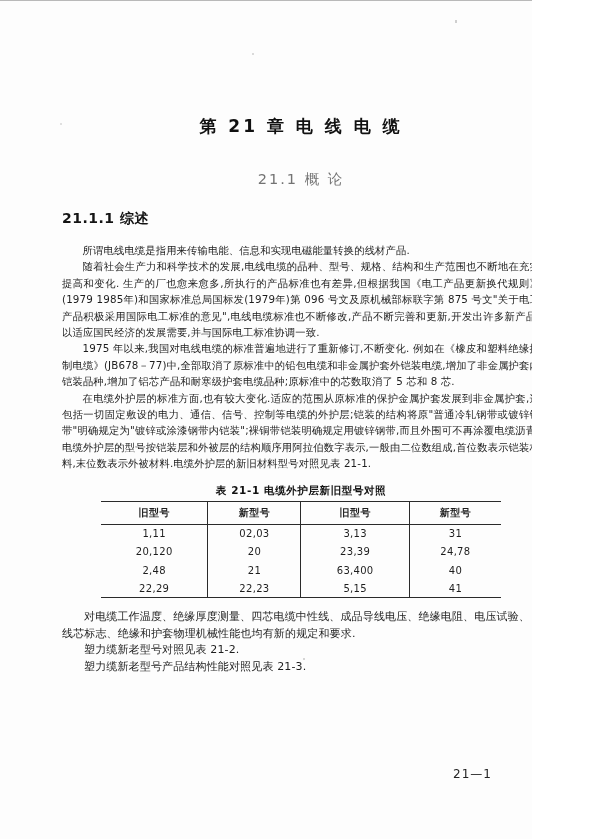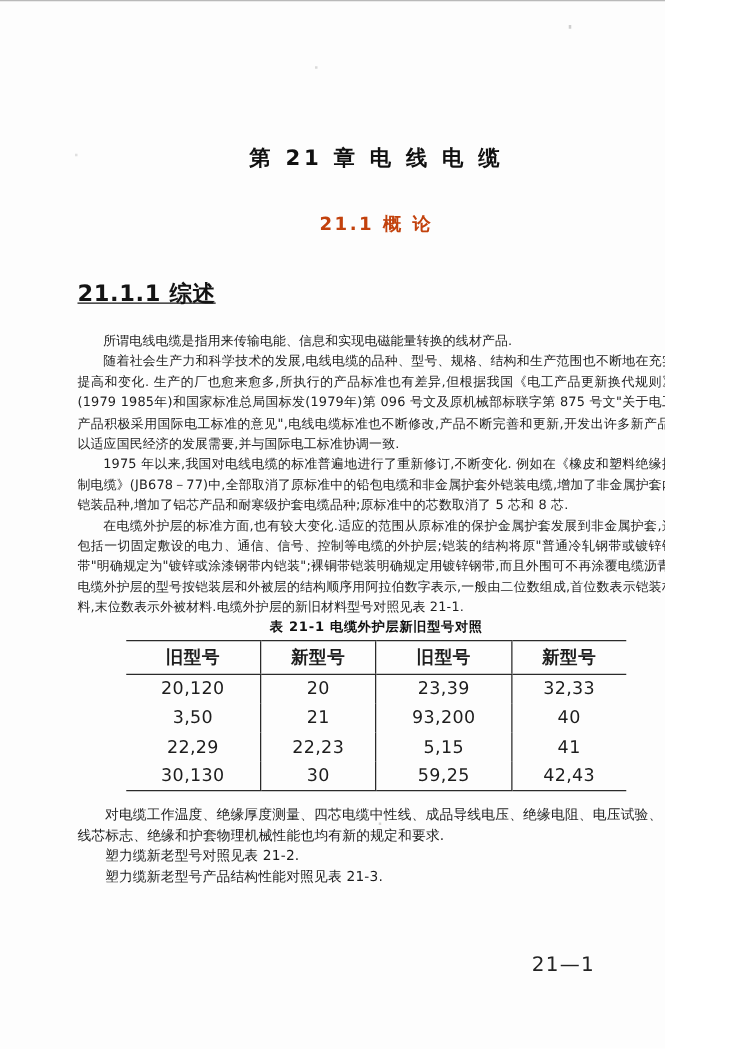--- a/index.html
+++ b/index.html
@@ -81,65 +81,65 @@
     text-align: center;
     font-size: 17px;
     font-weight: bold;
     letter-spacing: 3px;
     margin-top: 115px;
     color: #111;
   }
   .section-title {
     text-align: center;
     font-size: 14.5px;
-    font-weight: bold;
+    font-weight: normal;
     letter-spacing: 2px;
     margin-top: 32px;
-    color: #c2410c;
+    color: #737373;
   }
   .subsection-title {
-    font-size: 18px;
-    font-weight: bold;
-    margin-top: 34px;
+    font-size: 14px;
+    font-weight: bold;
+    margin-top: 21px;
     letter-spacing: 0.5px;
     color: #141414;
-    text-decoration: underline;
   }
   p.body-text {
     font-size: 10.3px;
     line-height: 16.4px;
     text-indent: 2em;
     margin: 0;
     text-align: justify;
     letter-spacing: 0.15px;
     color: #1d1d1d;
   }
   .para-block {
     margin-top: 5px;
   }
   .para-block p.body-text + p.body-text {
     margin-top: 0;
   }
 
   
   .table-wrap {
+    margin-top: 12px;
   }
   .table-caption {
     text-align: center;
     font-size: 10.5px;
     font-weight: bold;
     letter-spacing: 0.6px;
     margin-bottom: 3px;
     color: #111;
   }
   table.cable-table {
     border-collapse: collapse;
     width: 400px;
     margin: 0 auto;
-    font-size: 14px;
+    font-size: 10px;
     color: #1d1d1d;
   }
   table.cable-table thead th {
     font-weight: bold;
     padding: 4px 0 4px 0;
     text-align: center;
     border-top: 1.4px solid #2a2a2a;
     border-bottom: 0.9px solid #2a2a2a;
     letter-spacing: 0.5px;
   }
@@ -163,23 +163,23 @@
     font-size: 11px;
     line-height: 16.4px;
     text-indent: 2em;
     margin: 0;
     letter-spacing: 0.15px;
     color: #1d1d1d;
   }
 
   .page-number {
     position: absolute;
-    right: 56px;
+    right: 40px;
     bottom: 58px;
-    font-size: 16px;
+    font-size: 12px;
     letter-spacing: 1px;
     color: #232323;
   }
 </style>
 </head>
 <body>
 
 <div class="page">
 
   <div class="scan-top-edge"></div>
@@ -213,42 +213,42 @@
         <thead>
           <tr>
             <th>旧型号</th>
             <th class="vline">新型号</th>
             <th class="vline">旧型号</th>
             <th class="vline">新型号</th>
           </tr>
         </thead>
         <tbody>
           <tr>
+            <td>1,11</td>
+            <td class="vline">02,03</td>
+            <td class="vline">3,13</td>
+            <td class="vline">31</td>
+          </tr>
+          <tr>
             <td>20,120</td>
             <td class="vline">20</td>
             <td class="vline">23,39</td>
-            <td class="vline">32,33</td>
-          </tr>
-          <tr>
-            <td>3,50</td>
+            <td class="vline">24,78</td>
+          </tr>
+          <tr>
+            <td>2,48</td>
             <td class="vline">21</td>
-            <td class="vline">93,200</td>
+            <td class="vline">63,400</td>
             <td class="vline">40</td>
           </tr>
           <tr>
             <td>22,29</td>
             <td class="vline">22,23</td>
             <td class="vline">5,15</td>
             <td class="vline">41</td>
-          </tr>
-          <tr>
-            <td>30,130</td>
-            <td class="vline">30</td>
-            <td class="vline">59,25</td>
-            <td class="vline">42,43</td>
           </tr>
         </tbody>
       </table>
     </div>
 
     <div class="closing-block">
       <p class="note-line">对电缆工作温度、绝缘厚度测量、四芯电缆中性线、成品导线电压、绝缘电阻、电压试验、线芯标志、绝缘和护套物理机械性能也均有新的规定和要求.</p>
       <p class="note-line">塑力缆新老型号对照见表 21-2.</p>
       <p class="note-line">塑力缆新老型号产品结构性能对照见表 21-3.</p>
     </div>

